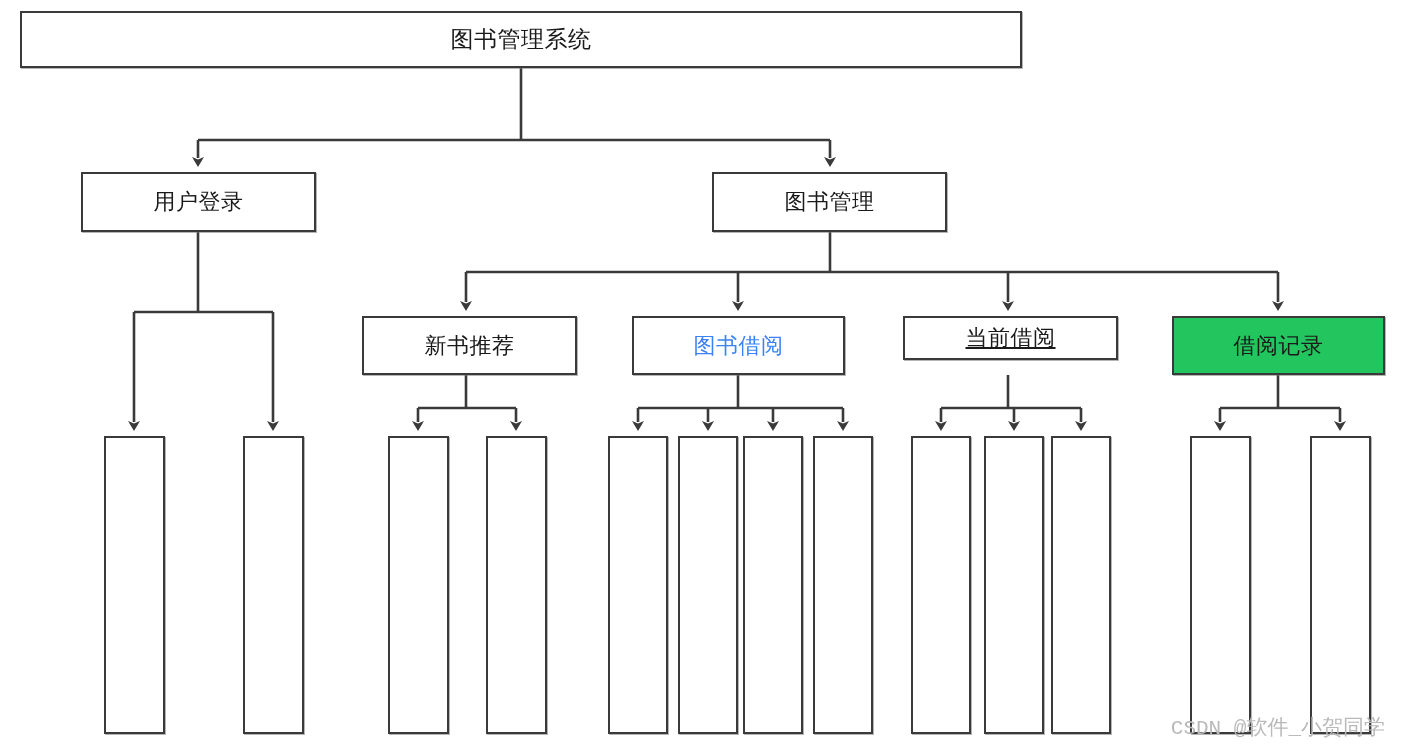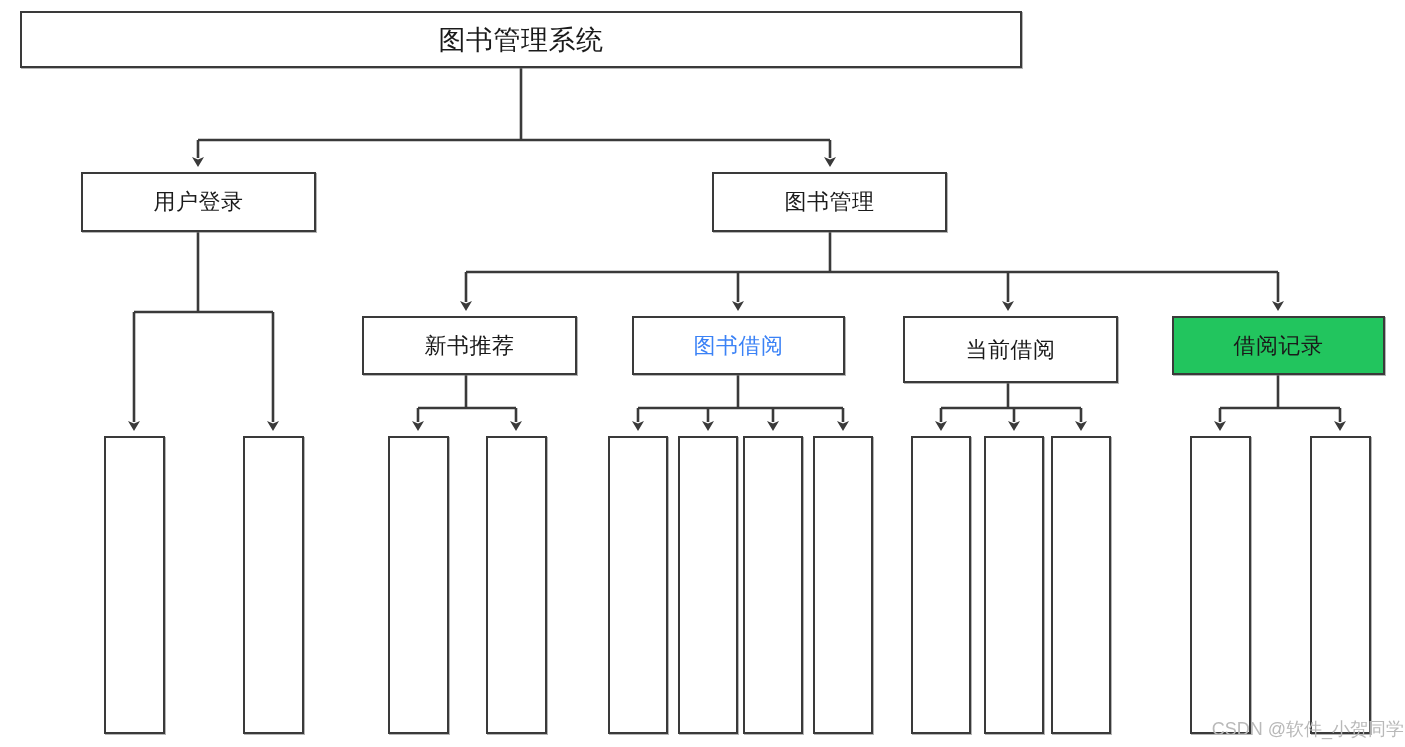--- a/index.html
+++ b/index.html
@@ -43,21 +43,21 @@
     text-align: center;
     line-height: 1.18;
     letter-spacing: 0.5px;
   }
   
   .node.horiz .node-label {
     font-size: 22px;
     white-space: nowrap;
   }
   .node.root .node-label {
-    font-size: 27px;
+    font-size: 23px;
   }
   
   .node.vert {
     align-items: center;
     justify-content: center;
     padding: 6px 0;
   }
   .node.vert .node-label {
     writing-mode: vertical-rl;
     text-orientation: upright;
@@ -65,27 +65,27 @@
     line-height: 1.0;
     letter-spacing: 3px;
     max-height: 286px;
     overflow: hidden;
   }
   .node.vert.tall-label .node-label {
     letter-spacing: 1px;
   }
   #watermark {
     position: absolute;
-    right: 1px;
+    right: 20px;
     bottom: 6px;
-    font-size: 18px;
+    font-size: 21px;
     color: #b9b9b9;
     white-space: nowrap;
     z-index: 5;
-    font-family: Liberation Sans, sans-serif;
+    font-family: Liberation Mono, monospace;
   }
 </style>
 </head>
 <body>
 
 <div id="diagram-root">
 
   <svg id="edges-svg" viewBox="0 0 1405 747" xmlns="http://www.w3.org/2000/svg">
     <defs>
       <marker id="arrow" markerWidth="10" markerHeight="12" refX="1" refY="6" orient="auto" markerUnits="userSpaceOnUse">
@@ -146,21 +146,21 @@
   <div class="node horiz" style="left: 712px; top: 172px; width: 235px; height: 60px; border-color: rgb(58, 58, 58); background: rgb(255, 255, 255); color: rgb(26, 26, 26);">
     <span class="node-label">图书管理</span>
   </div>
 
   <div class="node horiz" style="left: 362px; top: 316px; width: 215px; height: 59px; border-color: rgb(58, 58, 58); background: rgb(255, 255, 255); color: rgb(26, 26, 26);">
     <span class="node-label">新书推荐</span>
   </div>
   <div class="node horiz" style="left: 632px; top: 316px; width: 213px; height: 59px; border-color: rgb(58, 58, 58); background: rgb(255, 255, 255); color: #3b82f6;">
     <span class="node-label">图书借阅</span>
   </div>
-  <div class="node horiz" style="left: 903px; top: 316px; width: 215px; height: 67px; border-color: rgb(58, 58, 58); background: rgb(255, 255, 255); color: rgb(26, 26, 26);">
+  <div class="node horiz" style="left: 903px; top: 316px; width: 215px; height: 44px; border-color: rgb(58, 58, 58); background: rgb(255, 255, 255); color: rgb(26, 26, 26); text-decoration: underline;">
     <span class="node-label">当前借阅</span>
   </div>
   <div class="node horiz" style="left: 1172px; top: 316px; width: 213px; height: 59px; border-color: rgb(58, 58, 58); background: #22c55e; color: rgb(26, 26, 26);">
     <span class="node-label">借阅记录</span>
   </div>
 
   <div class="node vert" style="left: 104px; top: 436px; width: 61px; height: 298px; border-color: rgb(58, 58, 58); background: rgb(255, 255, 255); color: rgb(26, 26, 26);">
     <span class="node-label">用户登录</span>
   </div>
   <div class="node vert" style="left: 243px; top: 436px; width: 61px; height: 298px; border-color: rgb(58, 58, 58); background: rgb(255, 255, 255); color: rgb(26, 26, 26);">

